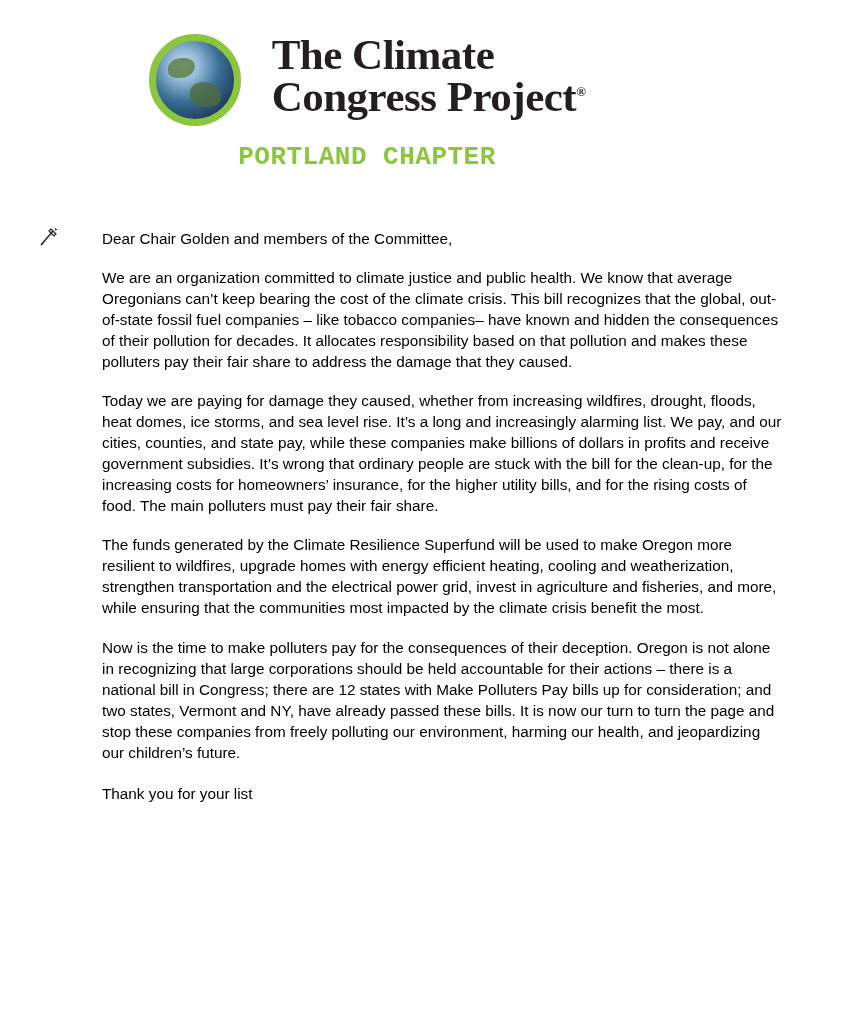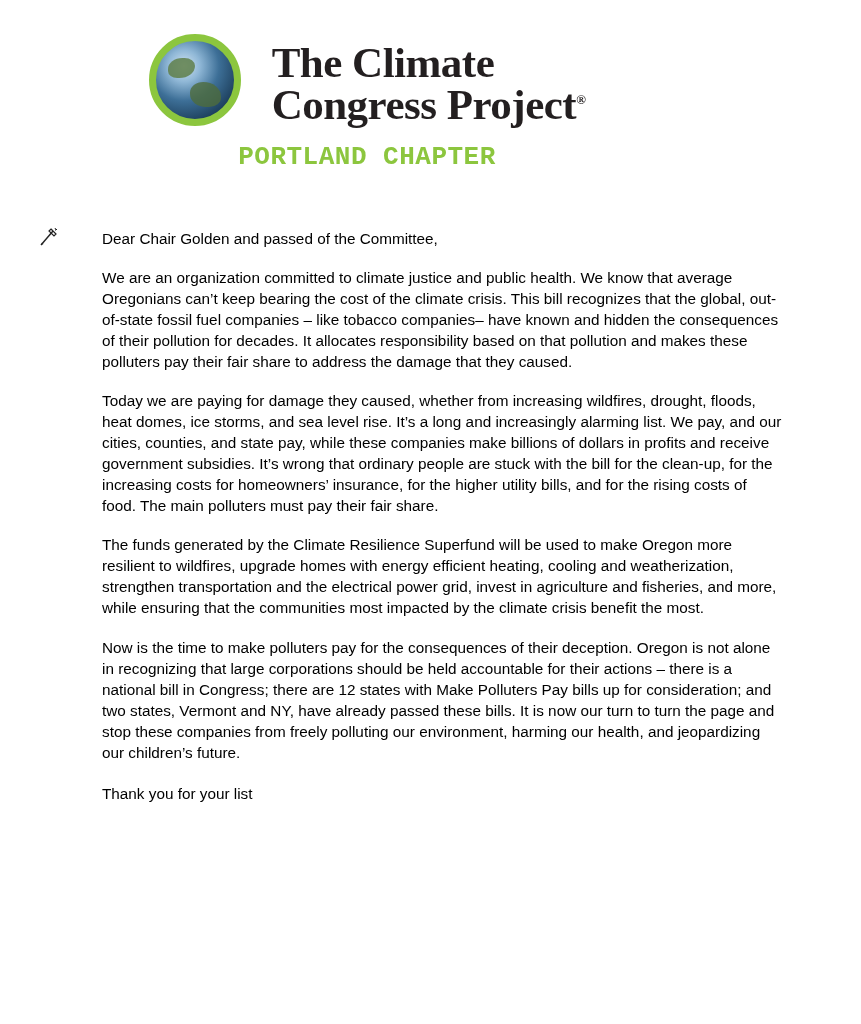--- a/index.html
+++ b/index.html
@@ -34,21 +34,21 @@
     display: flex;
     flex-direction: column;
     align-items: center;
     justify-content: flex-start;
     padding-top: 34px;
     box-sizing: border-box;
   }
 
   .logo-row {
     display: flex;
-    align-items: flex-end;
+    align-items: flex-start;
     gap: 31px;
   }
 
   .globe {
     width: 92px;
     height: 92px;
     border-radius: 50%;
     border: 7px solid #8cc63e;
     box-sizing: border-box;
     background:
@@ -161,21 +161,21 @@
   <div class="margin-mark">
     <svg width="22" height="22" viewBox="0 0 22 22" aria-hidden="true">
       <path d="M3 19 L15 5" stroke="#222" stroke-width="1.4" fill="none"></path>
       <path d="M13 3 L18 8 L16 10 L11 5 Z" stroke="#222" stroke-width="1.2" fill="none"></path>
       <path d="M3 19 L5.5 18 L4 16.5 Z" fill="#222"></path>
       <path d="M17 2 L18 4 M19 3 L17.5 4.5" stroke="#222" stroke-width="1" fill="none"></path>
     </svg>
   </div>
 
   <div class="letter">
-    <p>Dear Chair Golden and passed of the Committee,</p>
+    <p>Dear Chair Golden and members of the Committee,</p>
     <p>We are an organization committed to climate justice and public health. We know that average Oregonians can’t keep bearing the cost of the climate crisis. This bill recognizes that the global, out-of-state fossil fuel companies – like tobacco companies– have known and hidden the consequences of their pollution for decades. It allocates responsibility based on that pollution and makes these polluters pay their fair share to address the damage that they caused.</p>
     <p>Today we are paying for damage they caused, whether from increasing wildfires, drought, floods, heat domes, ice storms, and sea level rise. It’s a long and increasingly alarming list. We pay, and our cities, counties, and state pay, while these companies make billions of dollars in profits and receive government subsidies. It’s wrong that ordinary people are stuck with the bill for the clean-up, for the increasing costs for homeowners’ insurance, for the higher utility bills, and for the rising costs of food. The main polluters must pay their fair share.</p>
     <p class="tight">The funds generated by the Climate Resilience Superfund will be used to make Oregon more resilient to wildfires, upgrade homes with energy efficient heating, cooling and weatherization, strengthen transportation and the electrical power grid, invest in agriculture and fisheries, and more, while ensuring that the communities most impacted by the climate crisis benefit the most.</p>
     <p>Now is the time to make polluters pay for the consequences of their deception. Oregon is not alone in recognizing that large corporations should be held accountable for their actions – there is a national bill in Congress; there are 12 states with Make Polluters Pay bills up for consideration; and two states, Vermont and NY, have already passed these bills. It is now our turn to turn the page and stop these companies from freely polluting our environment, harming our health, and jeopardizing our children’s future.</p>
     <p class="closing">Thank you for your list</p>
   </div>
 
 </div>
 
 </body></html>

